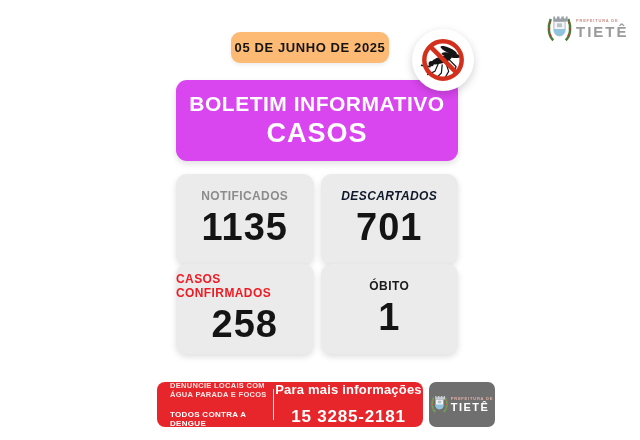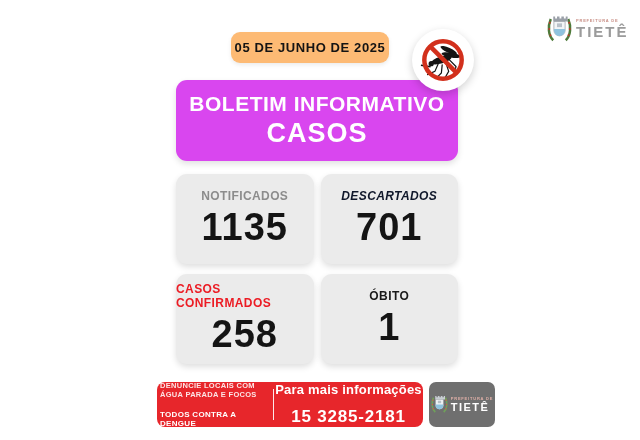--- a/index.html
+++ b/index.html
@@ -41,21 +41,21 @@
     color: #ffffff; text-align: center;
     box-shadow: 0 3px 6px rgba(0,0,0,0.12);
     z-index: 2;
   }
   .banner-title { font-size: 21px; font-weight: 600; letter-spacing: 0.5px; }
   .banner-subtitle { font-size: 27px; font-weight: 800; letter-spacing: 1px; margin-top: 2px; }
 
   
   .stats-grid {
     left: 176px; top: 174px; width: 282px;
-    display: grid; grid-template-columns: 1fr 1fr; gap: 10px 7px;
+    display: grid; grid-template-columns: 1fr 1fr; gap: 0 7px;
   }
   .stat-card {
     height: 90px; background: #ebebeb; border-radius: 11px;
     display: flex; flex-direction: column; align-items: center; justify-content: center;
     box-shadow: 0 3px 6px rgba(0,0,0,0.13);
   }
   .stat-label { font-size: 12px; font-weight: bold; letter-spacing: 0.4px; }
   .stat-value { font-size: 38px; font-weight: 800; color: #141414; margin-top: 3px; letter-spacing: 1px; }
   .lbl-gray  { color: #8c8c8c; }
   .lbl-green { color: #0f172a; font-style: italic; }
@@ -63,21 +63,21 @@
   .lbl-black { color: #1a1a1a; }
 
   
   .footer-bar {
     left: 157px; top: 382px; width: 266px; height: 45px;
     background: #e7262b; border-radius: 8px;
     display: flex; align-items: center;
     color: #fff;
   }
   .footer-notice {
-    width: 116px; padding-left: 3px;
+    width: 116px; padding-left: 13px;
     display: flex; flex-direction: column; justify-content: center;
   }
   .footer-notice-line { font-size: 7.5px; font-weight: 600; color: rgba(255,255,255,0.88); letter-spacing: 0.3px; line-height: 9px; }
   .footer-notice-bold { font-size: 8px; font-weight: 800; letter-spacing: 0.3px; margin-top: 11px; }
   .footer-divider { width: 1px; height: 31px; background: rgba(255,255,255,0.9); }
   .footer-info {
     flex: 1; display: flex; flex-direction: column; align-items: center; justify-content: center;
   }
   .footer-info-label { font-size: 13px; font-weight: bold; letter-spacing: 0.2px; }
   .footer-phone { font-size: 17px; font-weight: 800; letter-spacing: 0.8px; margin-top: 10px; }

